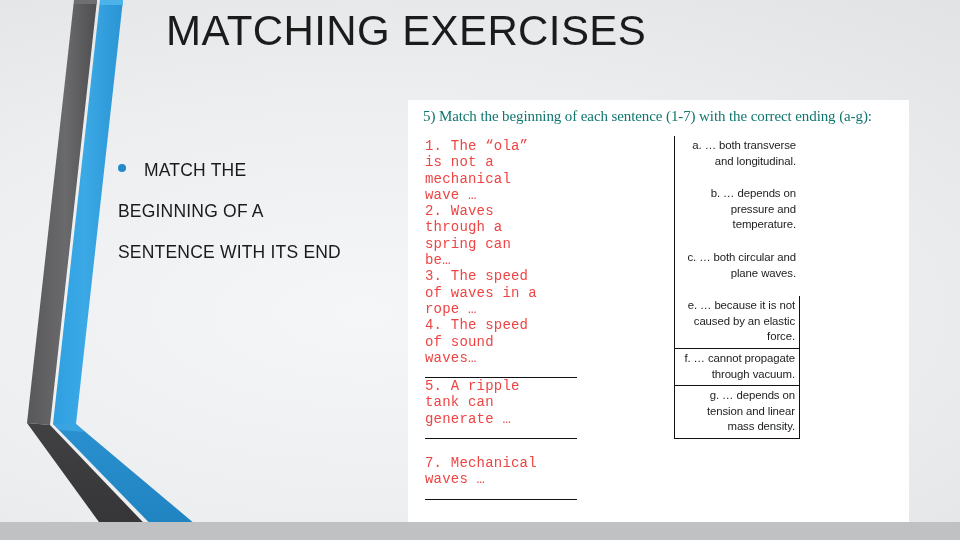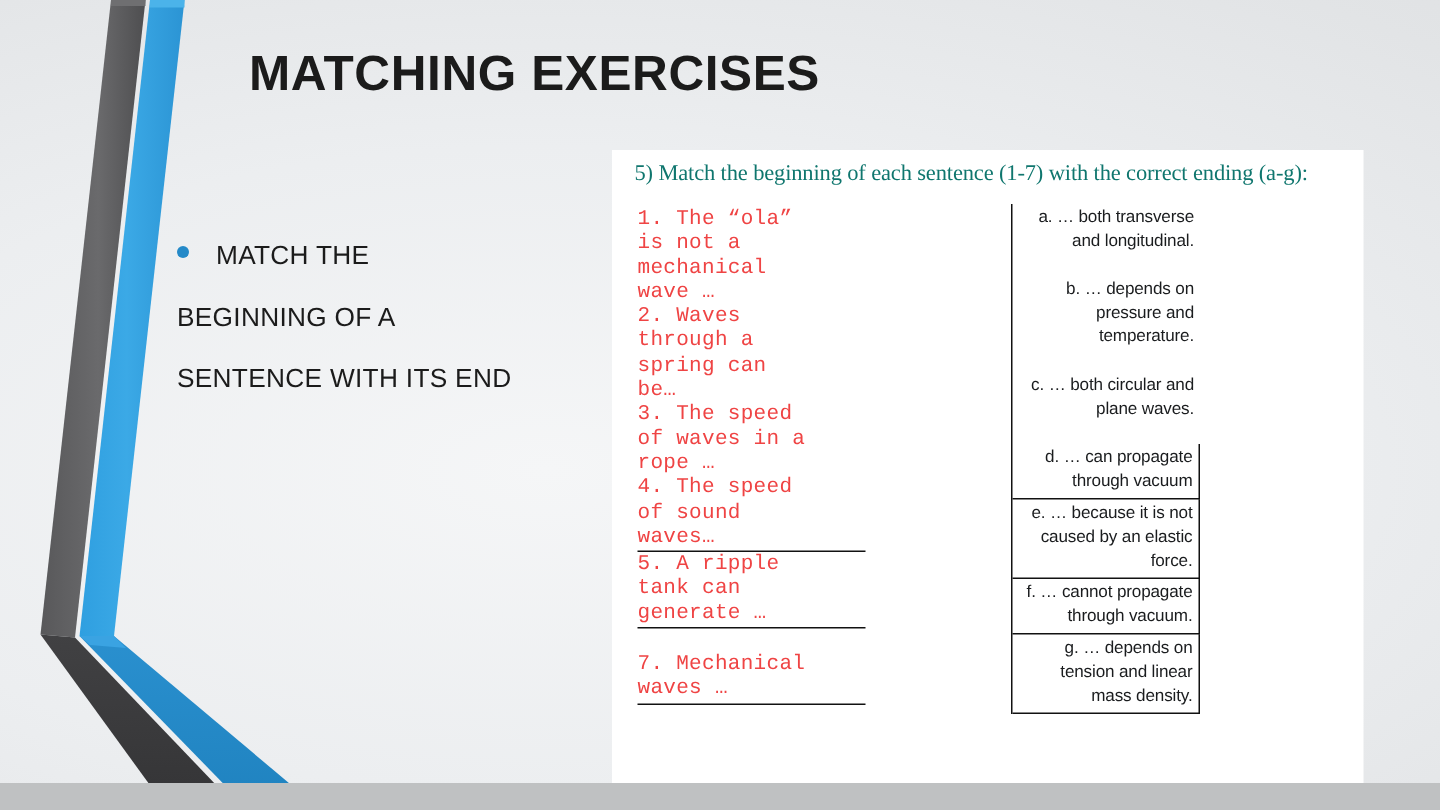--- a/index.html
+++ b/index.html
@@ -40,27 +40,27 @@
     top: 0;
     width: 330px;
     height: 540px;
     pointer-events: none;
   }
 
   
   #title {
     position: absolute;
     left: 166px;
-    top: 27px;
+    top: 9px;
     width: 700px;
-    font-size: 33px;
+    font-size: 42px;
     line-height: 44px;
     letter-spacing: 0.4px;
     color: #1b1b1b;
-    font-weight: 700;
+    font-weight: 400;
     white-space: nowrap;
   }
 
   
   #body-block {
     position: absolute;
     left: 118px;
     top: 150px;
     width: 285px;
   }
@@ -117,21 +117,21 @@
     position: relative;
     font-family: "Liberation Mono", "DejaVu Sans Mono", monospace;
     font-size: 14px;
     line-height: 16.3px;
     color: #ef4444;
     letter-spacing: 0.2px;
     white-space: pre-wrap;
   }
   .stem.ruled {
     border-bottom: 1.4px solid #111;
-    padding-bottom: 1px;
+    padding-bottom: 11px;
     width: 152px;
   }
   .stem.gap-above { margin-top: 16px; }
 
   
   #doc-right-col {
     position: absolute;
     left: 266px;
     top: 36px;
     width: 125px;
@@ -229,21 +229,20 @@
         <div class="stem ruled">5. A ripple
 tank can
 generate …</div>
         <div class="stem ruled gap-above">7. Mechanical
 waves …</div>
       </div>
     <div id="doc-right-col">
         <div class="ending spacer-below">a. … both transverse and longitudinal.</div>
         <div class="ending spacer-below">b. … depends on pressure and temperature.</div>
         <div class="ending spacer-below">c. … both circular and plane waves.</div>
-        <div class="ending boxed">d. … can propagate through vacuum</div>
         <div class="ending boxed">e. … because it is not caused by an elastic force.</div>
         <div class="ending boxed">f. … cannot propagate through vacuum.</div>
         <div class="ending boxed">g. … depends on tension and linear mass density.</div>
       </div>
   </div>
 
   <div id="bottom-band"></div>
 </div>
 
 </body></html>

